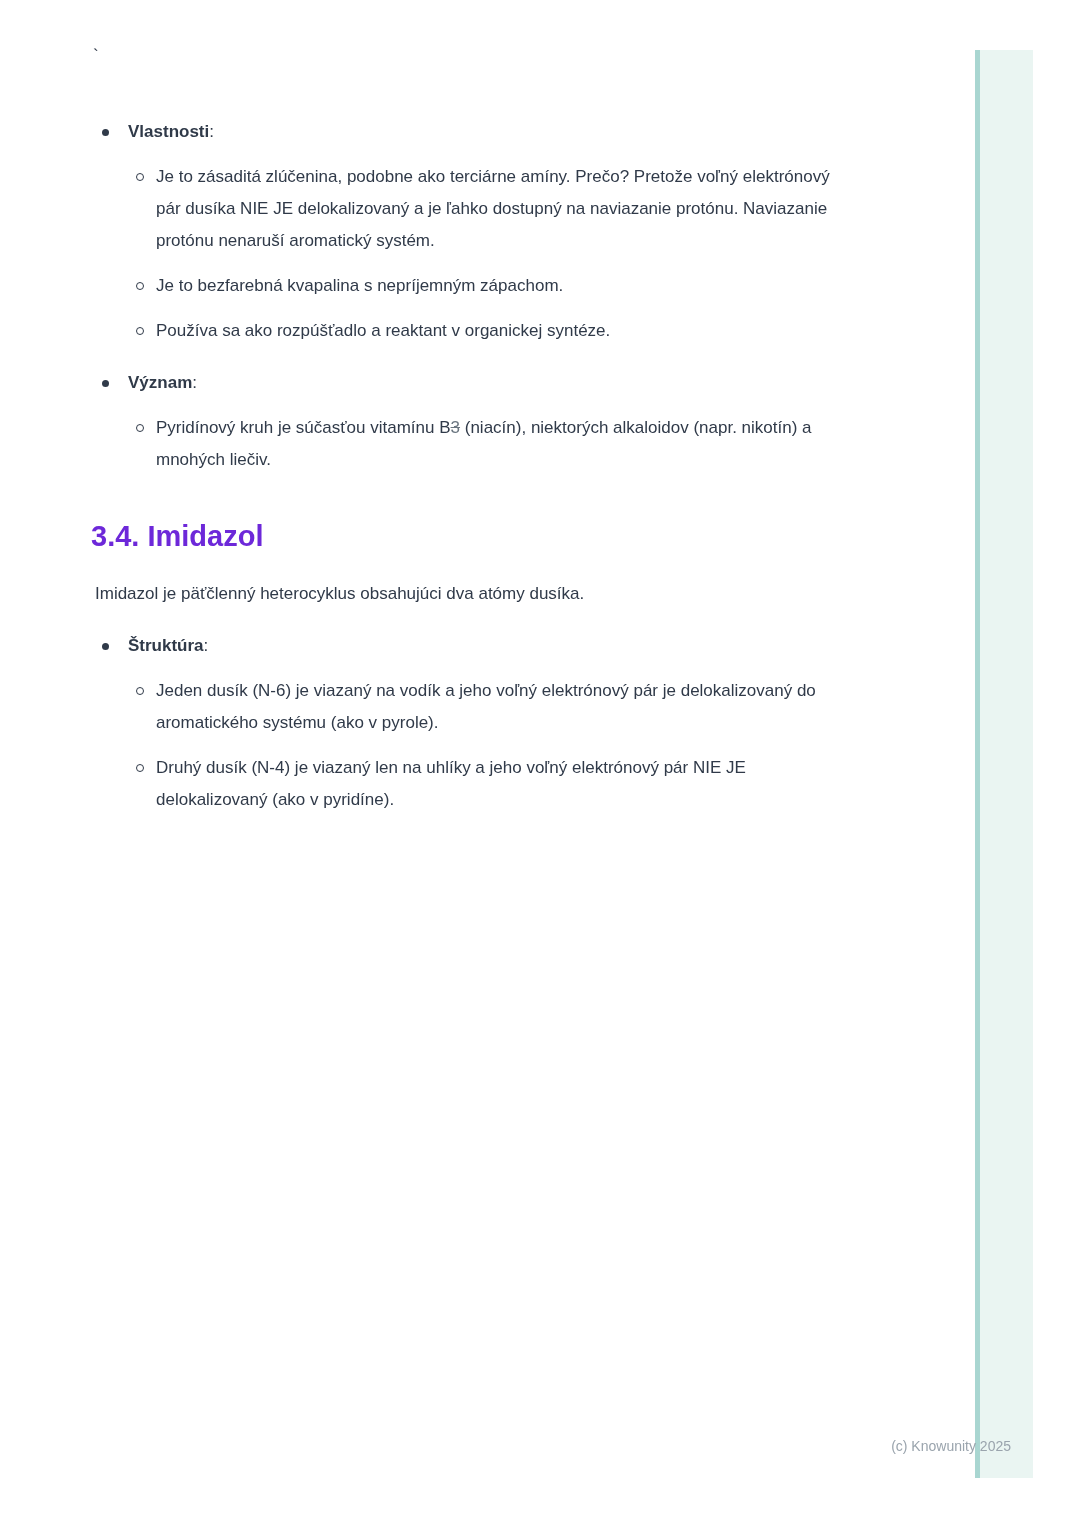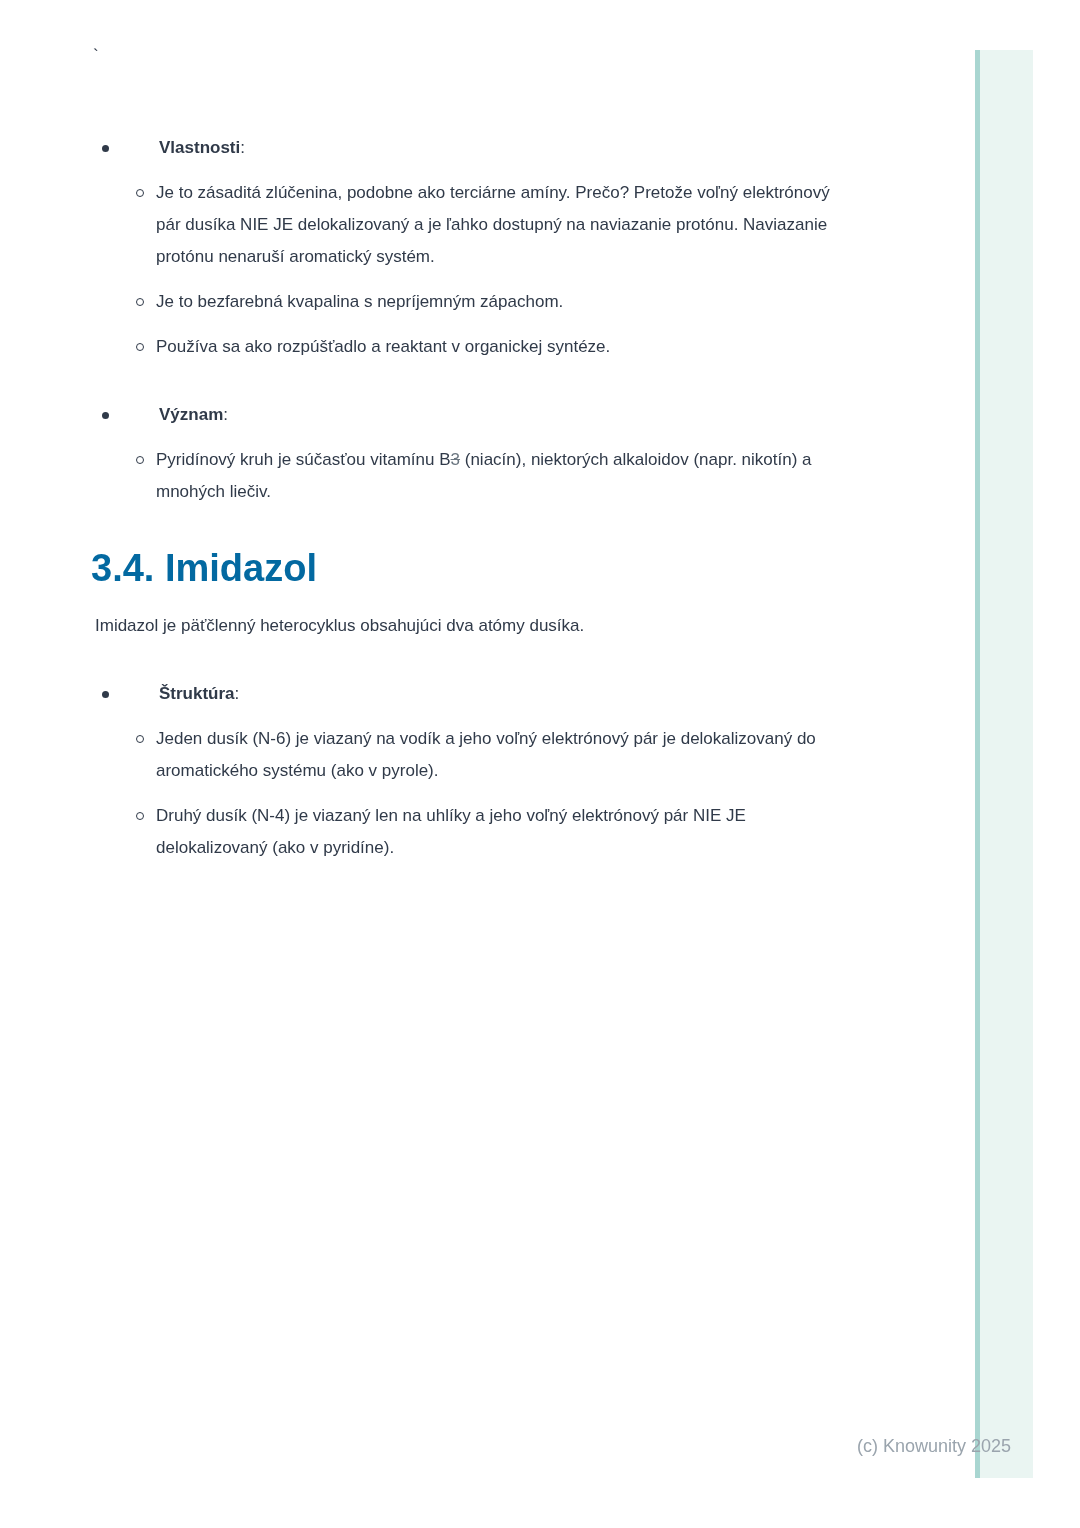--- a/index.html
+++ b/index.html
@@ -13,44 +13,44 @@
     position:absolute;top:50px;left:975px;width:53px;height:1428px;
     background:#eaf5f2;border-left:5px solid #a9d6d1;
   }
   .stray{
     position:absolute;top:40px;left:93px;font-size:17px;color:#303a49;
   }
   .content{
     position:absolute;top:96px;left:91px;width:775px;
   }
   .li{display:flex;align-items:flex-start;}
-  .li.l1{margin-top:36px;gap:31px;}
+  .li.l1{margin-top:20px;}
   .li.l2{margin-top:13px;}
   .li .text{margin:0;}
   .m1{
     flex:0 0 auto;width:7px;height:7px;border-radius:50%;
     background:#303a49;margin:13px 19px 0 11px;
   }
   .m2{
     flex:0 0 auto;width:8px;height:8px;border-radius:50%;
     border:1.5px solid #303a49;box-sizing:border-box;
     margin:12px 12px 0 45px;
   }
   .l2 .text{max-width:675px;}
   .label{font-weight:bold;}
   h2.section-heading{
-    margin:42px 0 0 0;font-size:38px;line-height:36px;
-    font-weight:700;color:#0369a1;
+    margin:42px 0 0 0;font-size:29px;line-height:36px;
+    font-weight:700;color:#6d28d9;
   }
   p.intro{margin:24px 0 0 4px;}
   .struck{color:#6b7680;text-decoration:line-through;}
   .pi{font-family:"DejaVu Serif",serif;font-style:italic;}
   .footer{
     position:absolute;top:1436px;right:69px;z-index:2;
-    font-size:18px;line-height:20px;color:#9aa4ad;
+    font-size:14px;line-height:20px;color:#9aa4ad;
   }
 </style>
 </head>
 <body>
 
 <div class="stripe"></div>
 
 <span class="stray">`</span>
 
 <main class="content">

